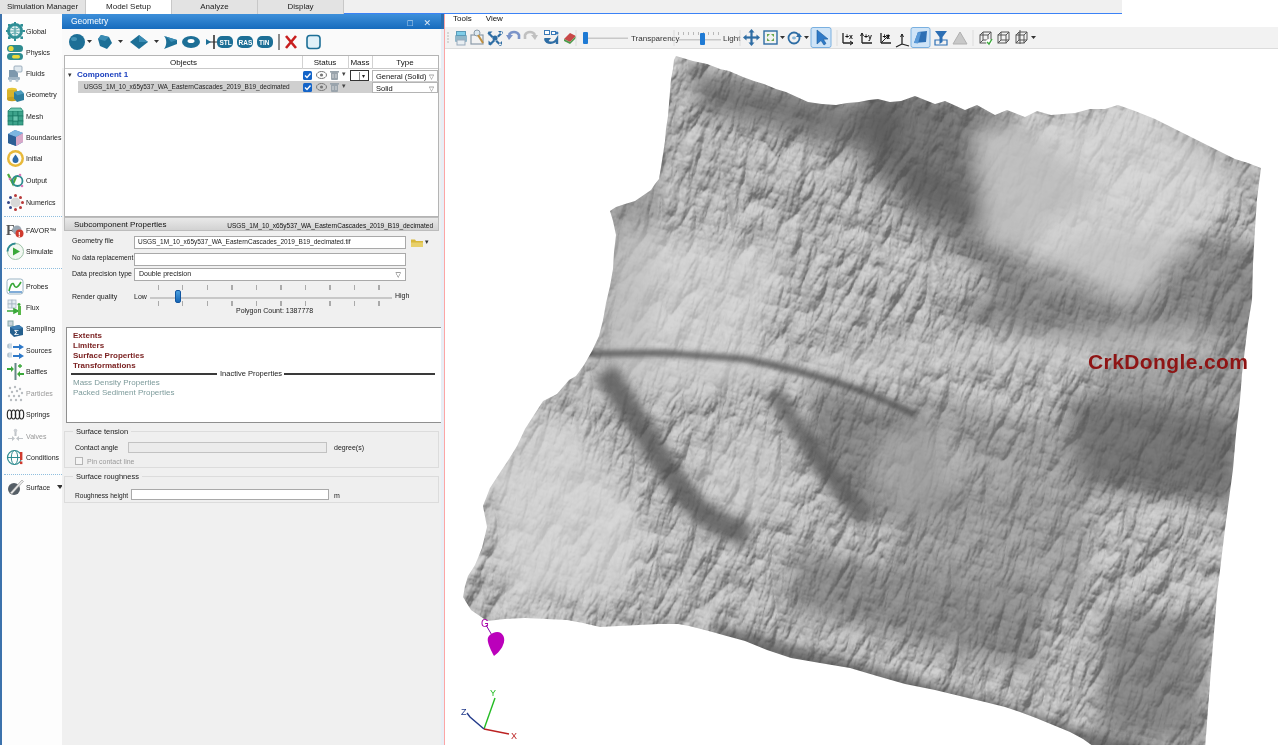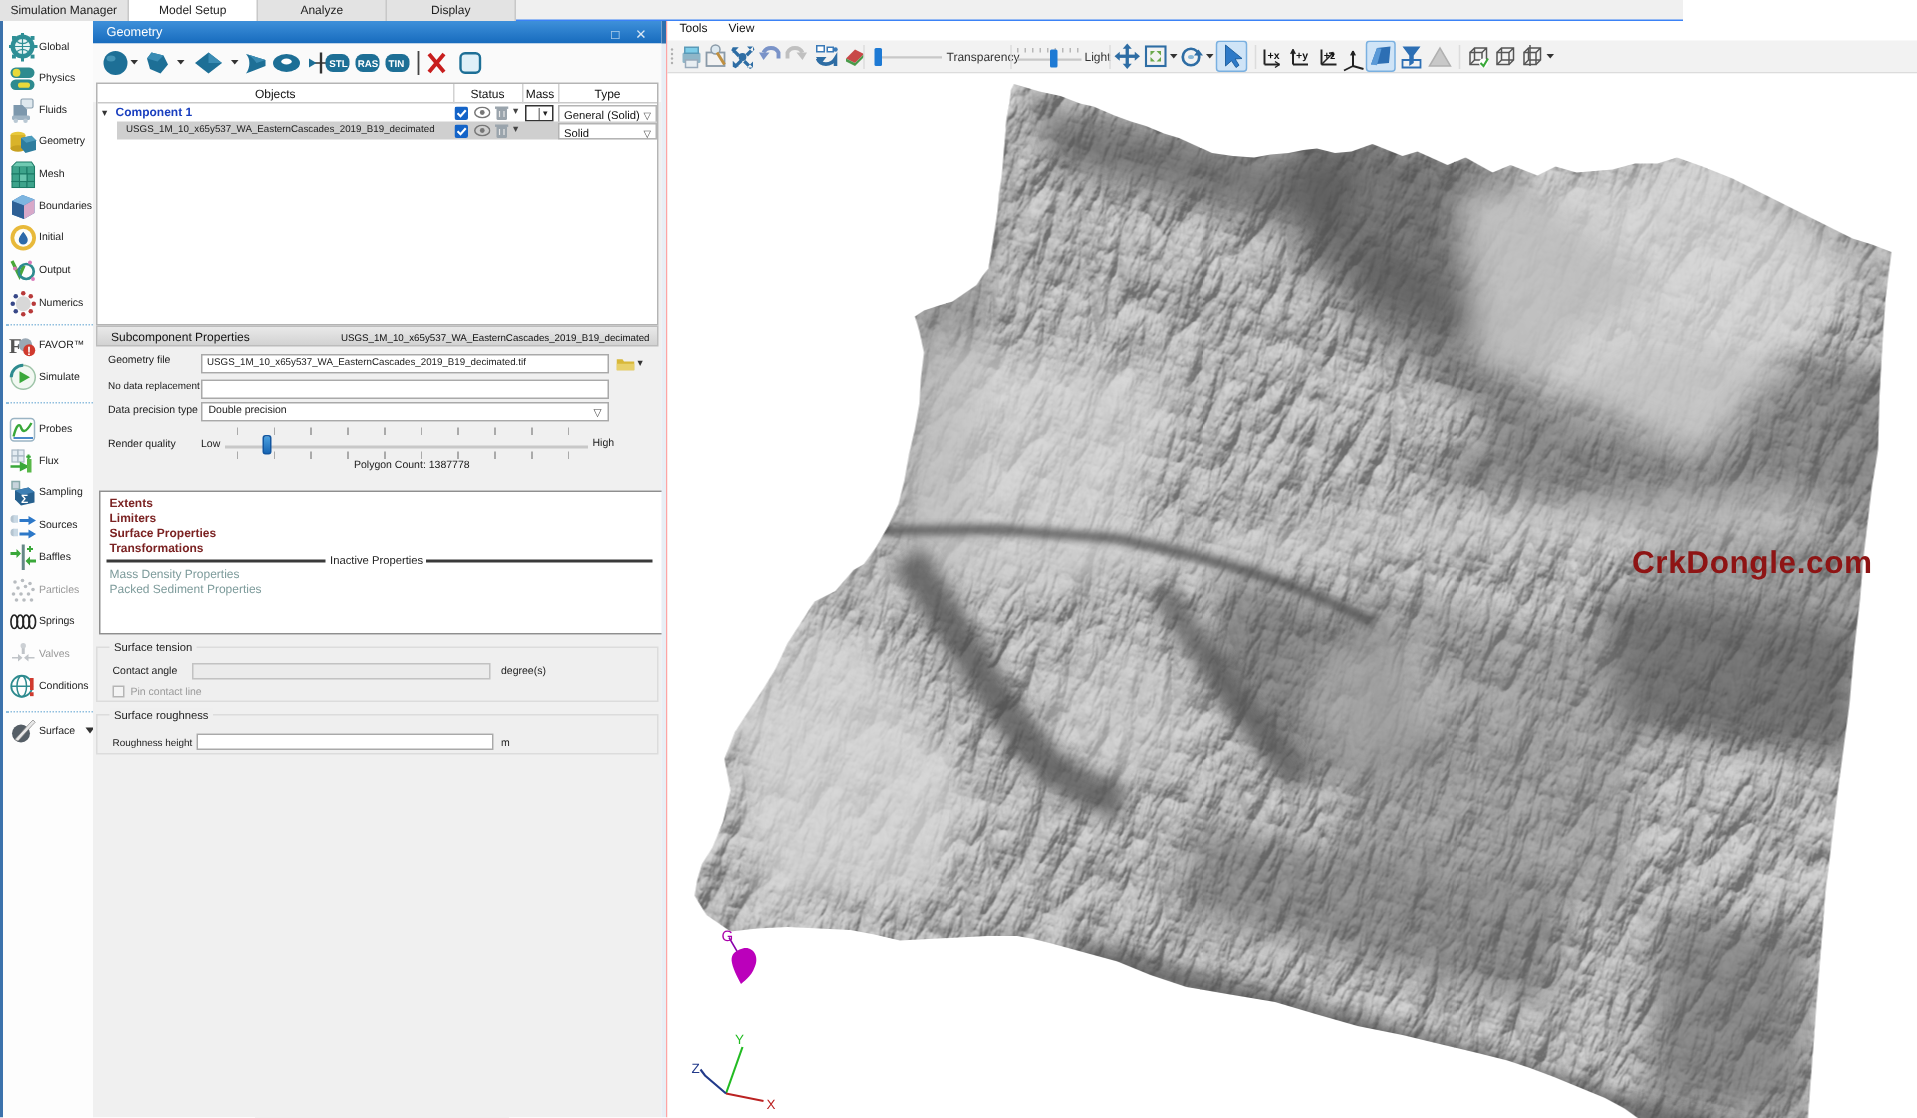--- a/index.html
+++ b/index.html
@@ -50,21 +50,21 @@
 .group{position:absolute;left:2px;width:375px;border:1px solid #dcdcdc;background:#efefef;}
 .gtitle{position:absolute;left:8px;top:-5px;font-size:7.5px;color:#222;background:#efefef;padding:0 3px;}
 
 #vright{position:absolute;left:444px;top:14px;width:834px;height:731px;background:#fff;
   border-left:1px solid #fca5a5;}
 #vmenu{position:absolute;left:0;top:0;width:834px;height:13px;background:#fff;font-size:8px;color:#111;}
 #vmenu span{margin-right:14px;}
 #vtoolbar{position:absolute;left:0;top:13px;width:834px;height:22px;background:#f2f2f2;
   border-bottom:1px solid #dcdcdc;}
 #canvas3d{position:absolute;left:0;top:35px;width:834px;height:696px;background:#fff;}
-#crk{position:absolute;left:643px;top:315px;font-size:21px;font-weight:bold;color:#8e1414;
+#crk{position:absolute;left:643px;top:301px;font-size:21px;font-weight:bold;color:#8e1414;
   letter-spacing:0.4px;text-align:center;}
 #splitter{position:absolute;left:441px;top:14px;width:3px;height:731px;background:#e8eef5;}
 #splitter .top{position:absolute;left:0;top:0;width:3px;height:15px;background:#2e6fae;}
 #ticks1,#ticks2{background:repeating-linear-gradient(to right,#aaa 0,#aaa 1px,transparent 1px,transparent 24.5px);}
 
 </style>
 </head>
 <body>
 <div id="app">
 

